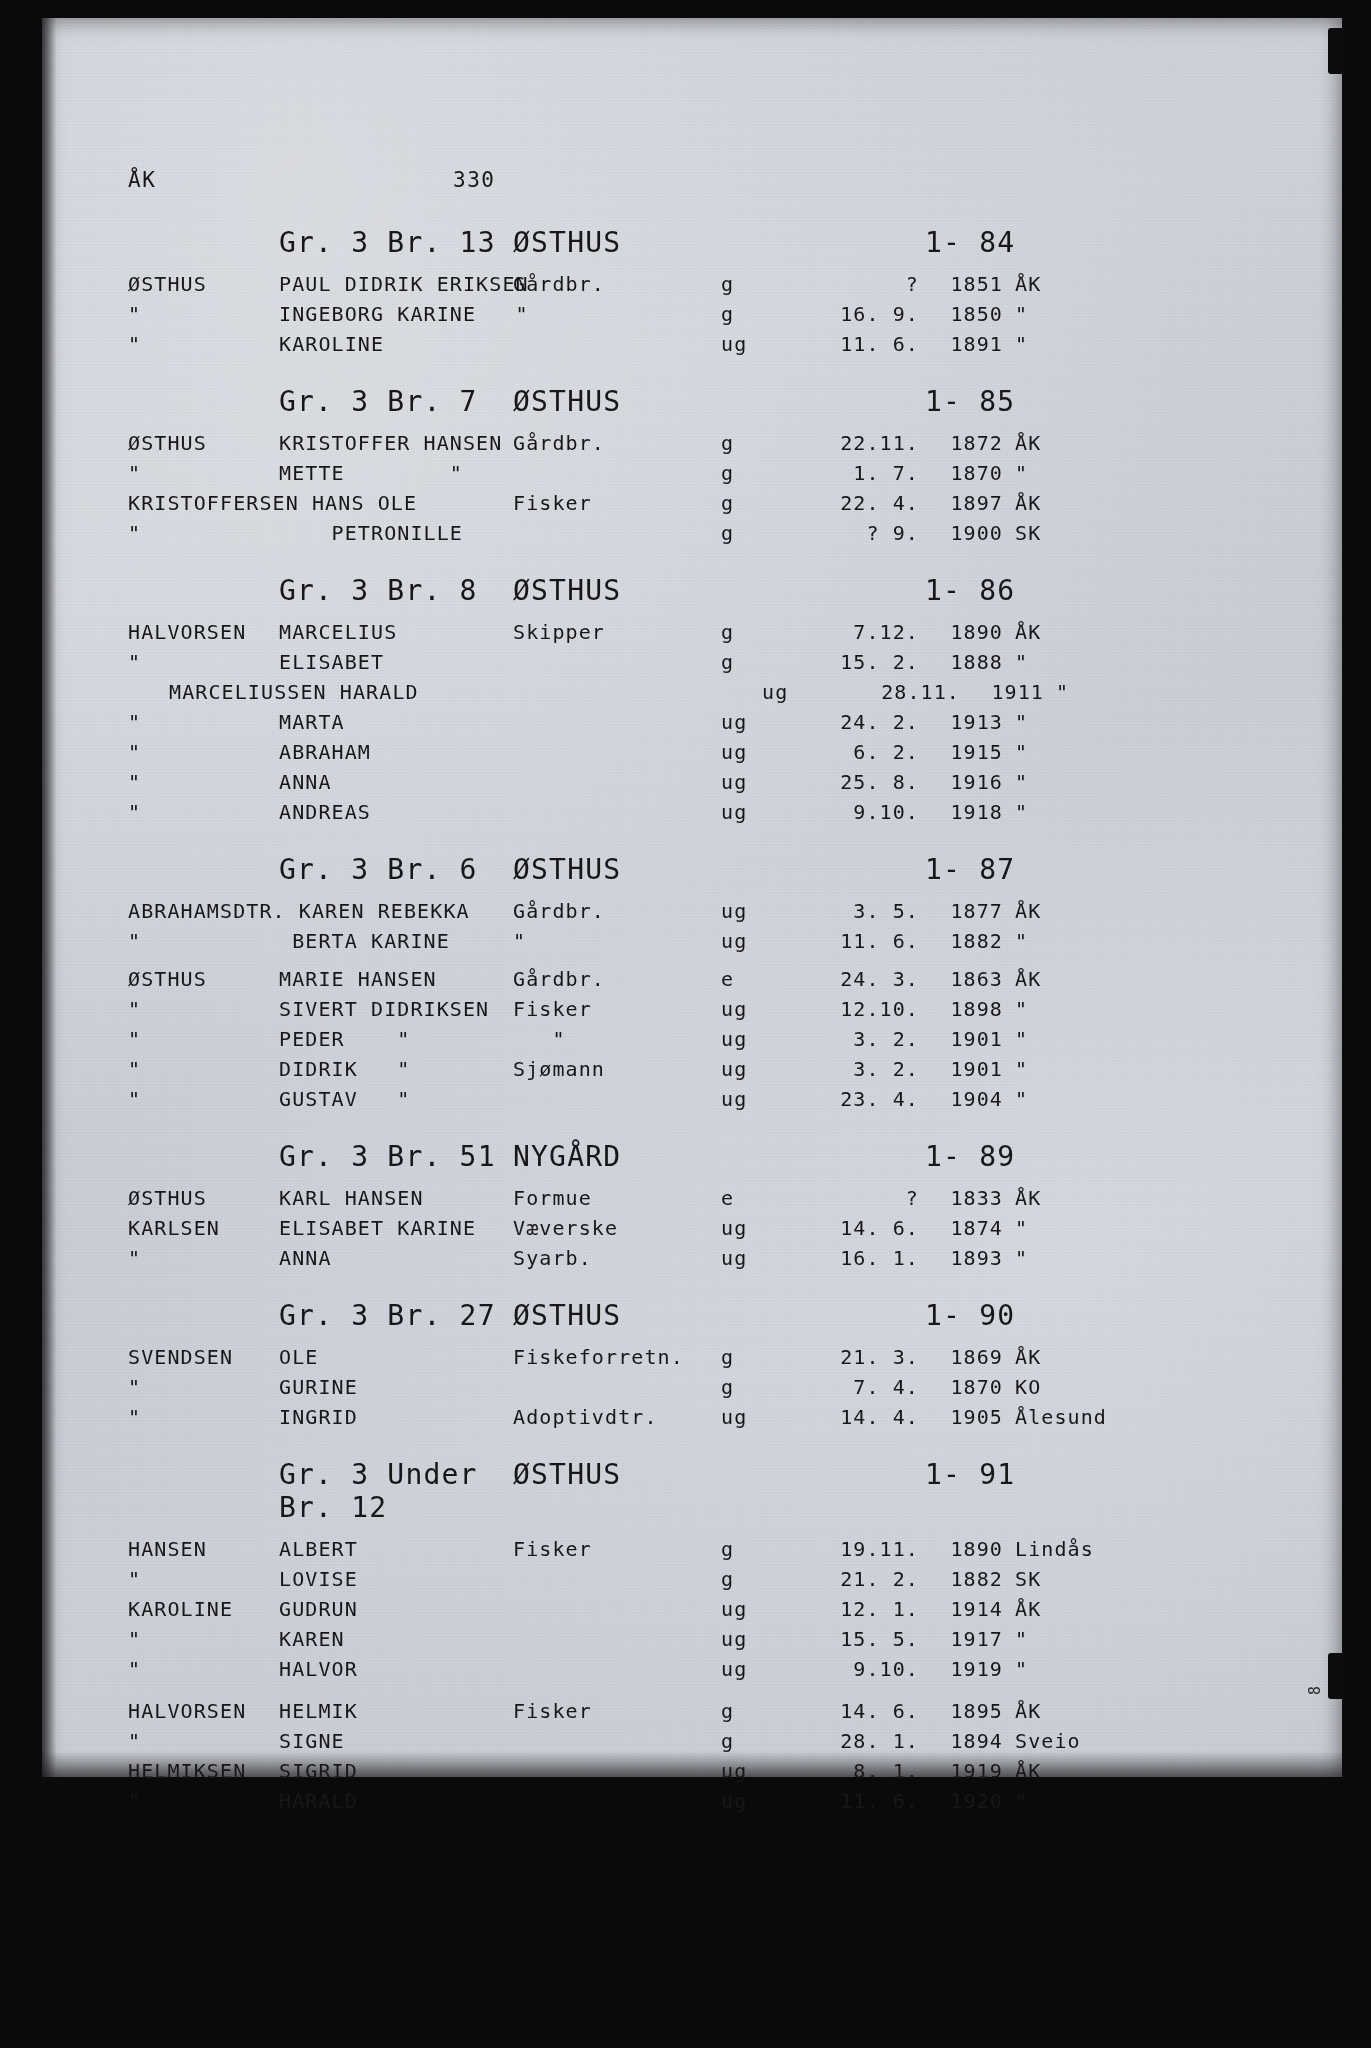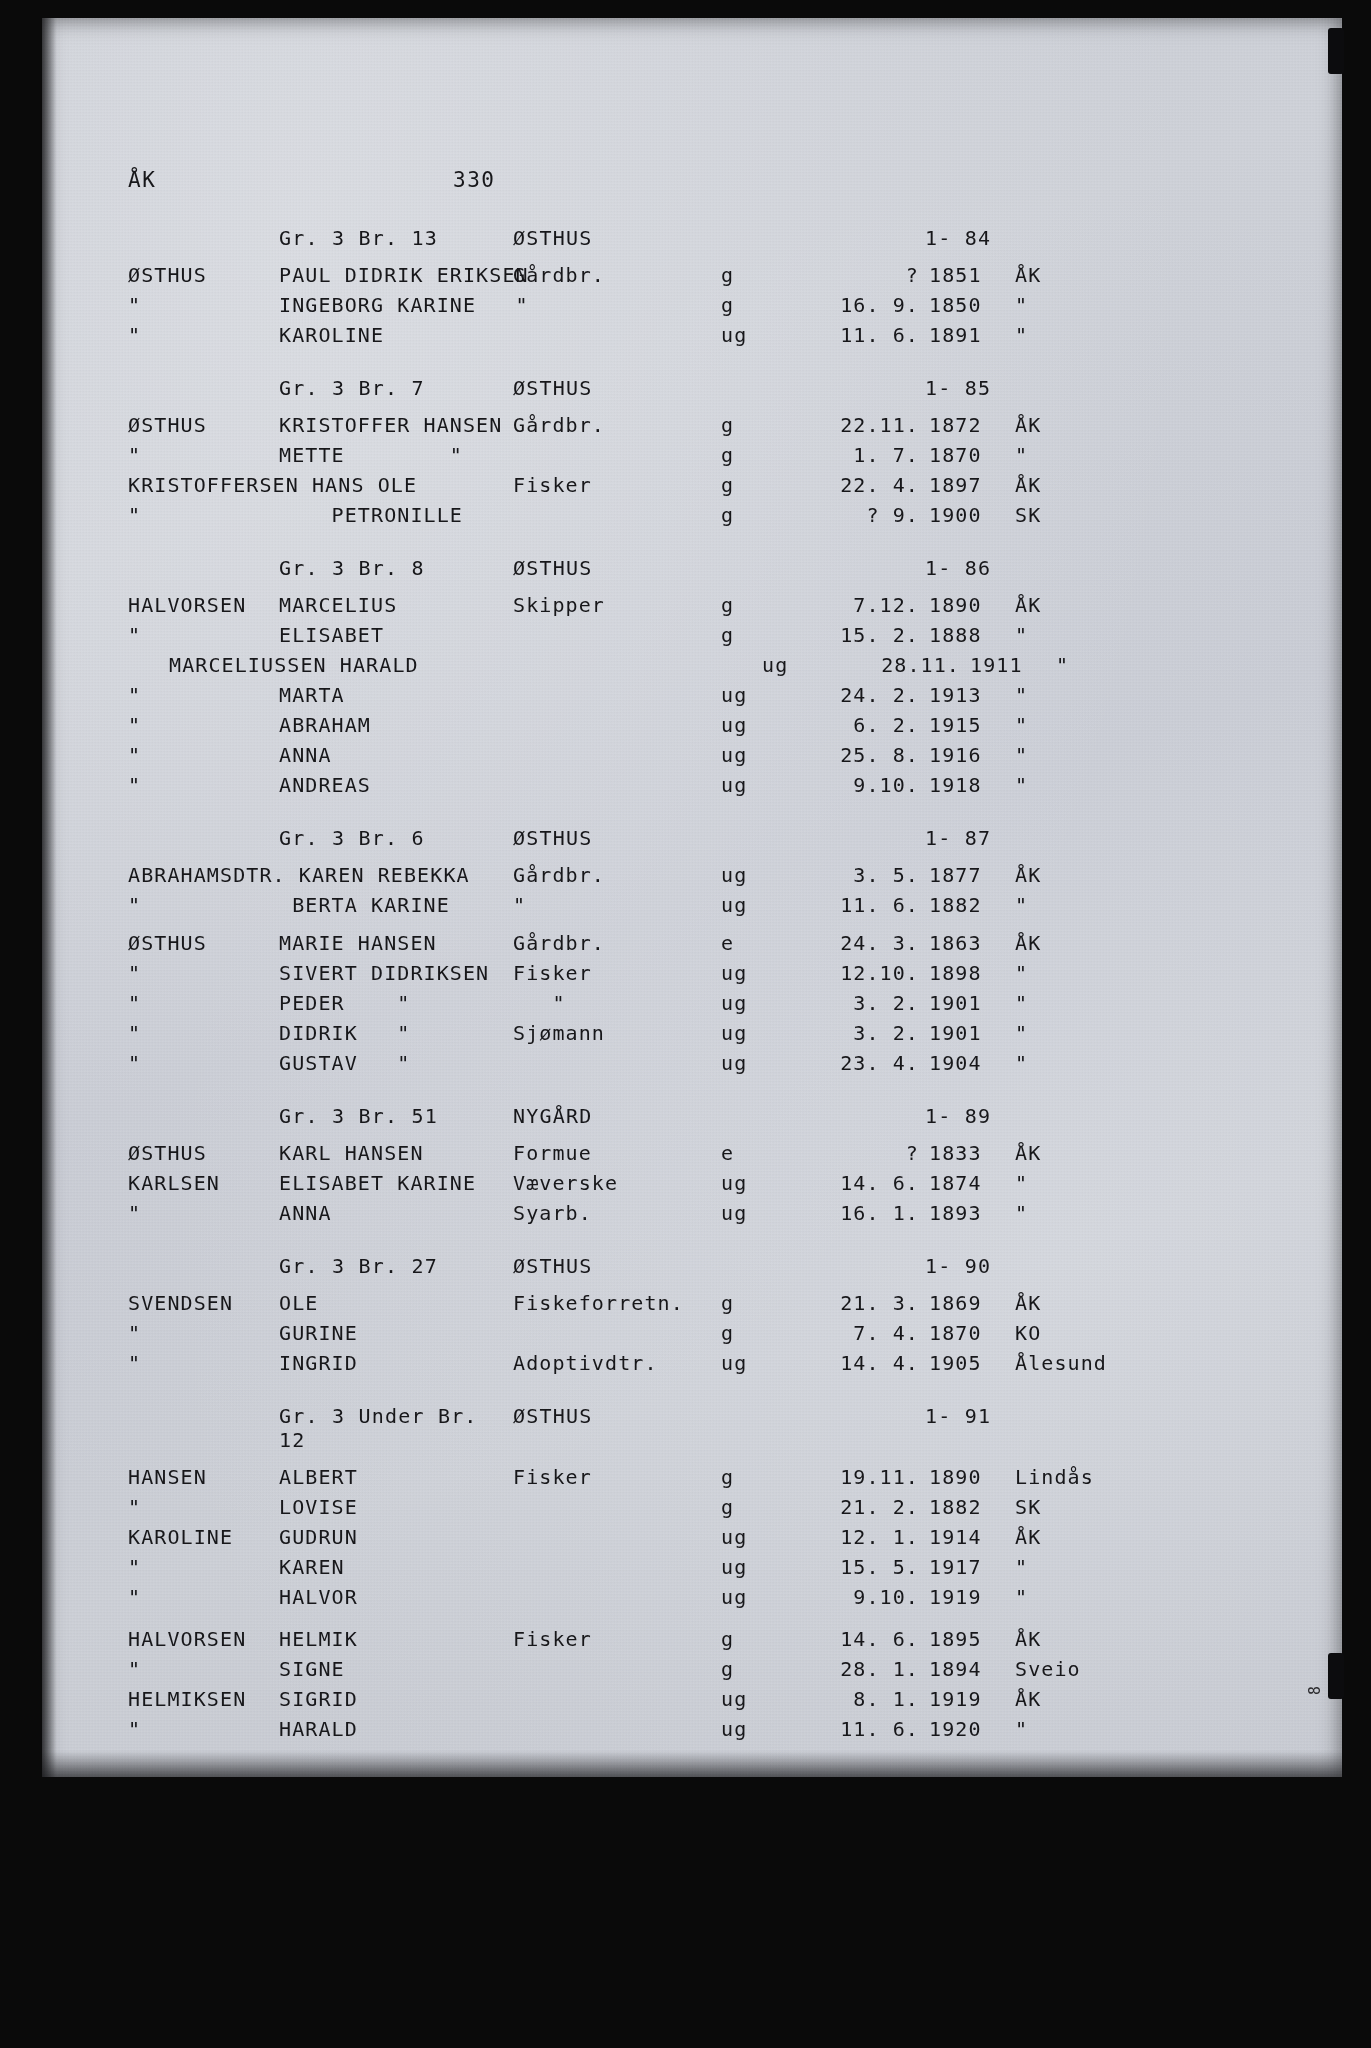--- a/index.html
+++ b/index.html
@@ -74,40 +74,40 @@
   .hdr {
     display: flex;
     font-size: 21px;
     letter-spacing: 1.5px;
     margin-bottom: 34px;
   }
   .hdr .lbl { width: 325px; }
   .block { margin-bottom: 8px; }
   .grp {
     display: flex;
-    font-size: 20px;
+    font-size: 28px;
     letter-spacing: 1.2px;
     margin: 26px 0 10px 0;
   }
   .grp .g-left { width: 385px; padding-left: 151px; box-sizing: border-box; }
   .grp .g-mid { width: 390px; }
   .grp .g-right { width: 200px; text-align: left; padding-left: 22px; }
   .row {
     display: flex;
     font-size: 20px;
     letter-spacing: 1.1px;
     line-height: 30px;
     white-space: pre;
   }
   .c-surname { width: 151px; }
   .c-given   { width: 234px; }
   .c-occ     { width: 208px; }
   .c-civil   { width: 46px; text-align: left; }
   .c-date    { width: 152px; text-align: right; padding-right: 10px; }
-  .c-year    { width: 74px; padding-right: 12px; }
+  .c-year    { width: 74px; text-align: right; padding-right: 12px; }
   .c-place   { width: 190px; }
   .gap { height: 12px; }
   .pagenum {
     position: absolute;
     right: 18px;
     bottom: 92px;
     font-size: 15px;
     color: #2a2a2d;
     transform: rotate(-90deg);
     transform-origin: right bottom;

